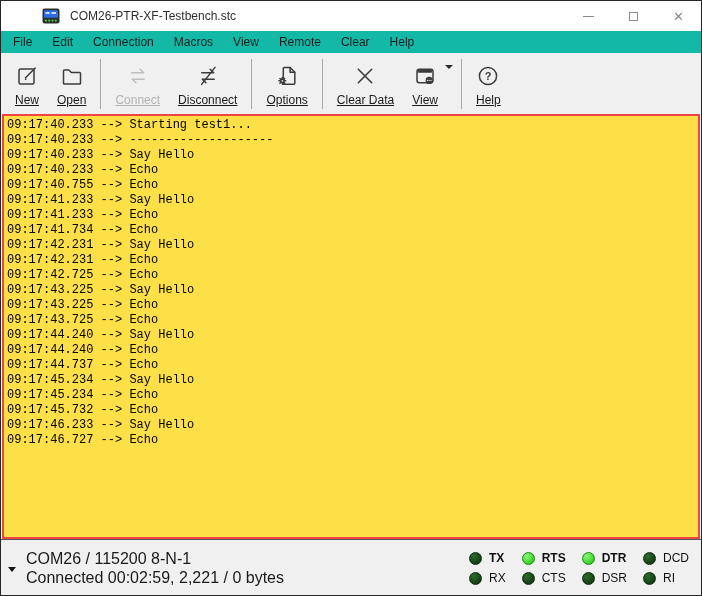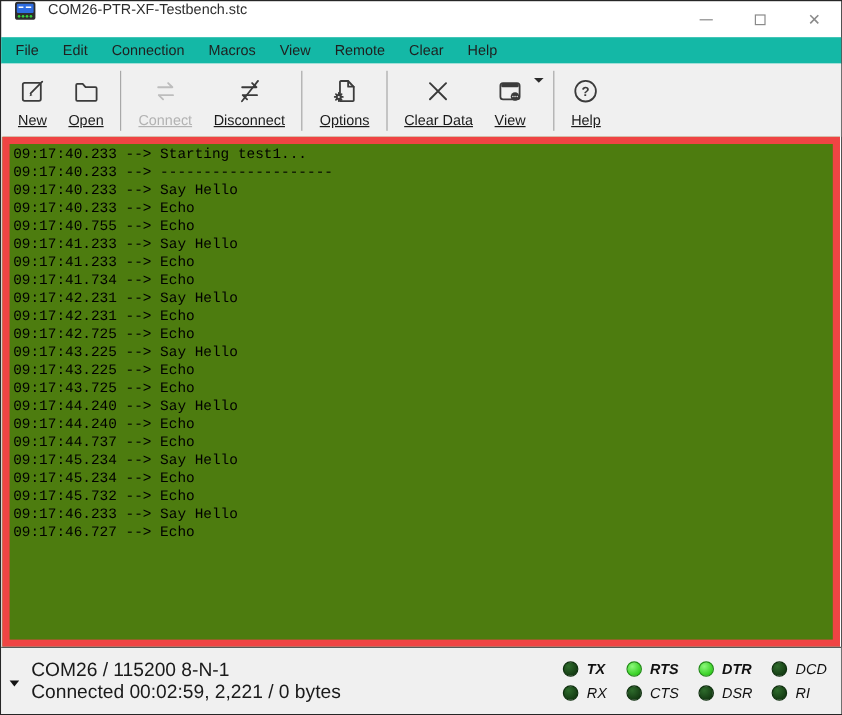--- a/index.html
+++ b/index.html
@@ -2,21 +2,21 @@
 <html><head>
 <meta charset="utf-8">
 <style>
   * { box-sizing: border-box; margin: 0; padding: 0; }
   html,body { width:702px; height:596px; }
   body { font-family:"Liberation Sans", sans-serif; background:#fff; }
 
   .window { width:702px; height:596px; border:1px solid #262626; display:flex; flex-direction:column; background:#fff; }
 
   
-  .titlebar { flex:0 0 30px; display:flex; align-items:flex-start; }
+  .titlebar { flex:0 0 30px; display:flex; align-items:center;padding-left:30px; }
   .app-icon { width:18px; height:16px; margin:0 10px 0 11px; flex:0 0 auto; }
   .title { font-size:12px; color:#2e2e2e; flex:1; white-space:nowrap; overflow:hidden; }
   .win-controls { display:flex; height:100%; }
   .win-btn { width:45px; height:100%; display:flex; align-items:center; justify-content:center; cursor:default; }
   .min-glyph { width:11px; height:1px; background:#8a8a8a; }
   .max-glyph { width:9px; height:9px; border:1px solid #8a8a8a; }
   .close-glyph { font-size:13px; color:#8a8a8a; line-height:1; }
 
   
   .menubar { flex:0 0 22px; display:flex; align-items:center; padding-left:2px; background:#14b8a6; }
@@ -31,31 +31,31 @@
   .tsep { width:1px; background:#a8a8a8; margin:3px 5px; }
   .dropdown-caret { position:absolute; right:3px; top:9px; width:0; height:0;
     border-left:4px solid transparent; border-right:4px solid transparent; border-top:4px solid #2b2b2b; }
   .tbtn.has-caret { padding-right:18px; }
   svg.tb { stroke:#3b3b3b; fill:none; stroke-width:1.5; stroke-linecap:round; stroke-linejoin:round; }
   svg.tb.disabled { stroke:#bdbdbd; }
   svg.tb .fillpart { fill:#3b3b3b; stroke:none; }
   svg.tb .lightdot { fill:#f0f0f0; stroke:none; }
 
   
-  .logwrap { flex:1; margin:0 1px; border:6px solid #ef4444; background:#4d7c0f; overflow:hidden; padding:2px 0 0 3px; }
+  .logwrap { flex:1; margin:0 1px; border:2px solid #ef4444; background:#fde047; overflow:hidden; padding:2px 0 0 3px; }
   .logline { font-family:"Liberation Mono", monospace; font-size:12px; line-height:15px; color:#000; white-space:pre; }
 
   
   .statusbar { flex:0 0 56px; background:#f0f0f0; border-top:1px solid #585858; display:flex; align-items:center; }
   .status-arrow { width:0; height:0; border-left:4px solid transparent; border-right:4px solid transparent;
     border-top:5px solid #141414; margin:4px 10px 0 7px; flex:0 0 auto; }
   .status-text { font-size:16px; color:#1a1a1a; line-height:19px; }
   .indicators { margin-left:auto; margin-right:12px; display:grid; grid-template-rows:repeat(2,20px);
     grid-auto-flow:column; column-gap:16px; align-items:center; }
-  .ind { display:flex; align-items:flex-start; gap:7px;font-style:italic; }
+  .ind { display:flex; align-items:flex-end; gap:7px; }
   .led { width:13px; height:13px; border-radius:50%; flex:0 0 auto;
     background:radial-gradient(circle at 35% 30%, #2e6b2c, #153d14 72%); border:1px solid #0d2e0d; }
   .led.on { background:radial-gradient(circle at 35% 30%, #8cf87a, #35cf22 72%); border-color:#1f8a14; }
   .ind-label { font-size:12px; color:#111; }
   .ind-label.bold { font-weight:bold; }
 </style>
 </head>
 <body>
 
 <div class="window">

